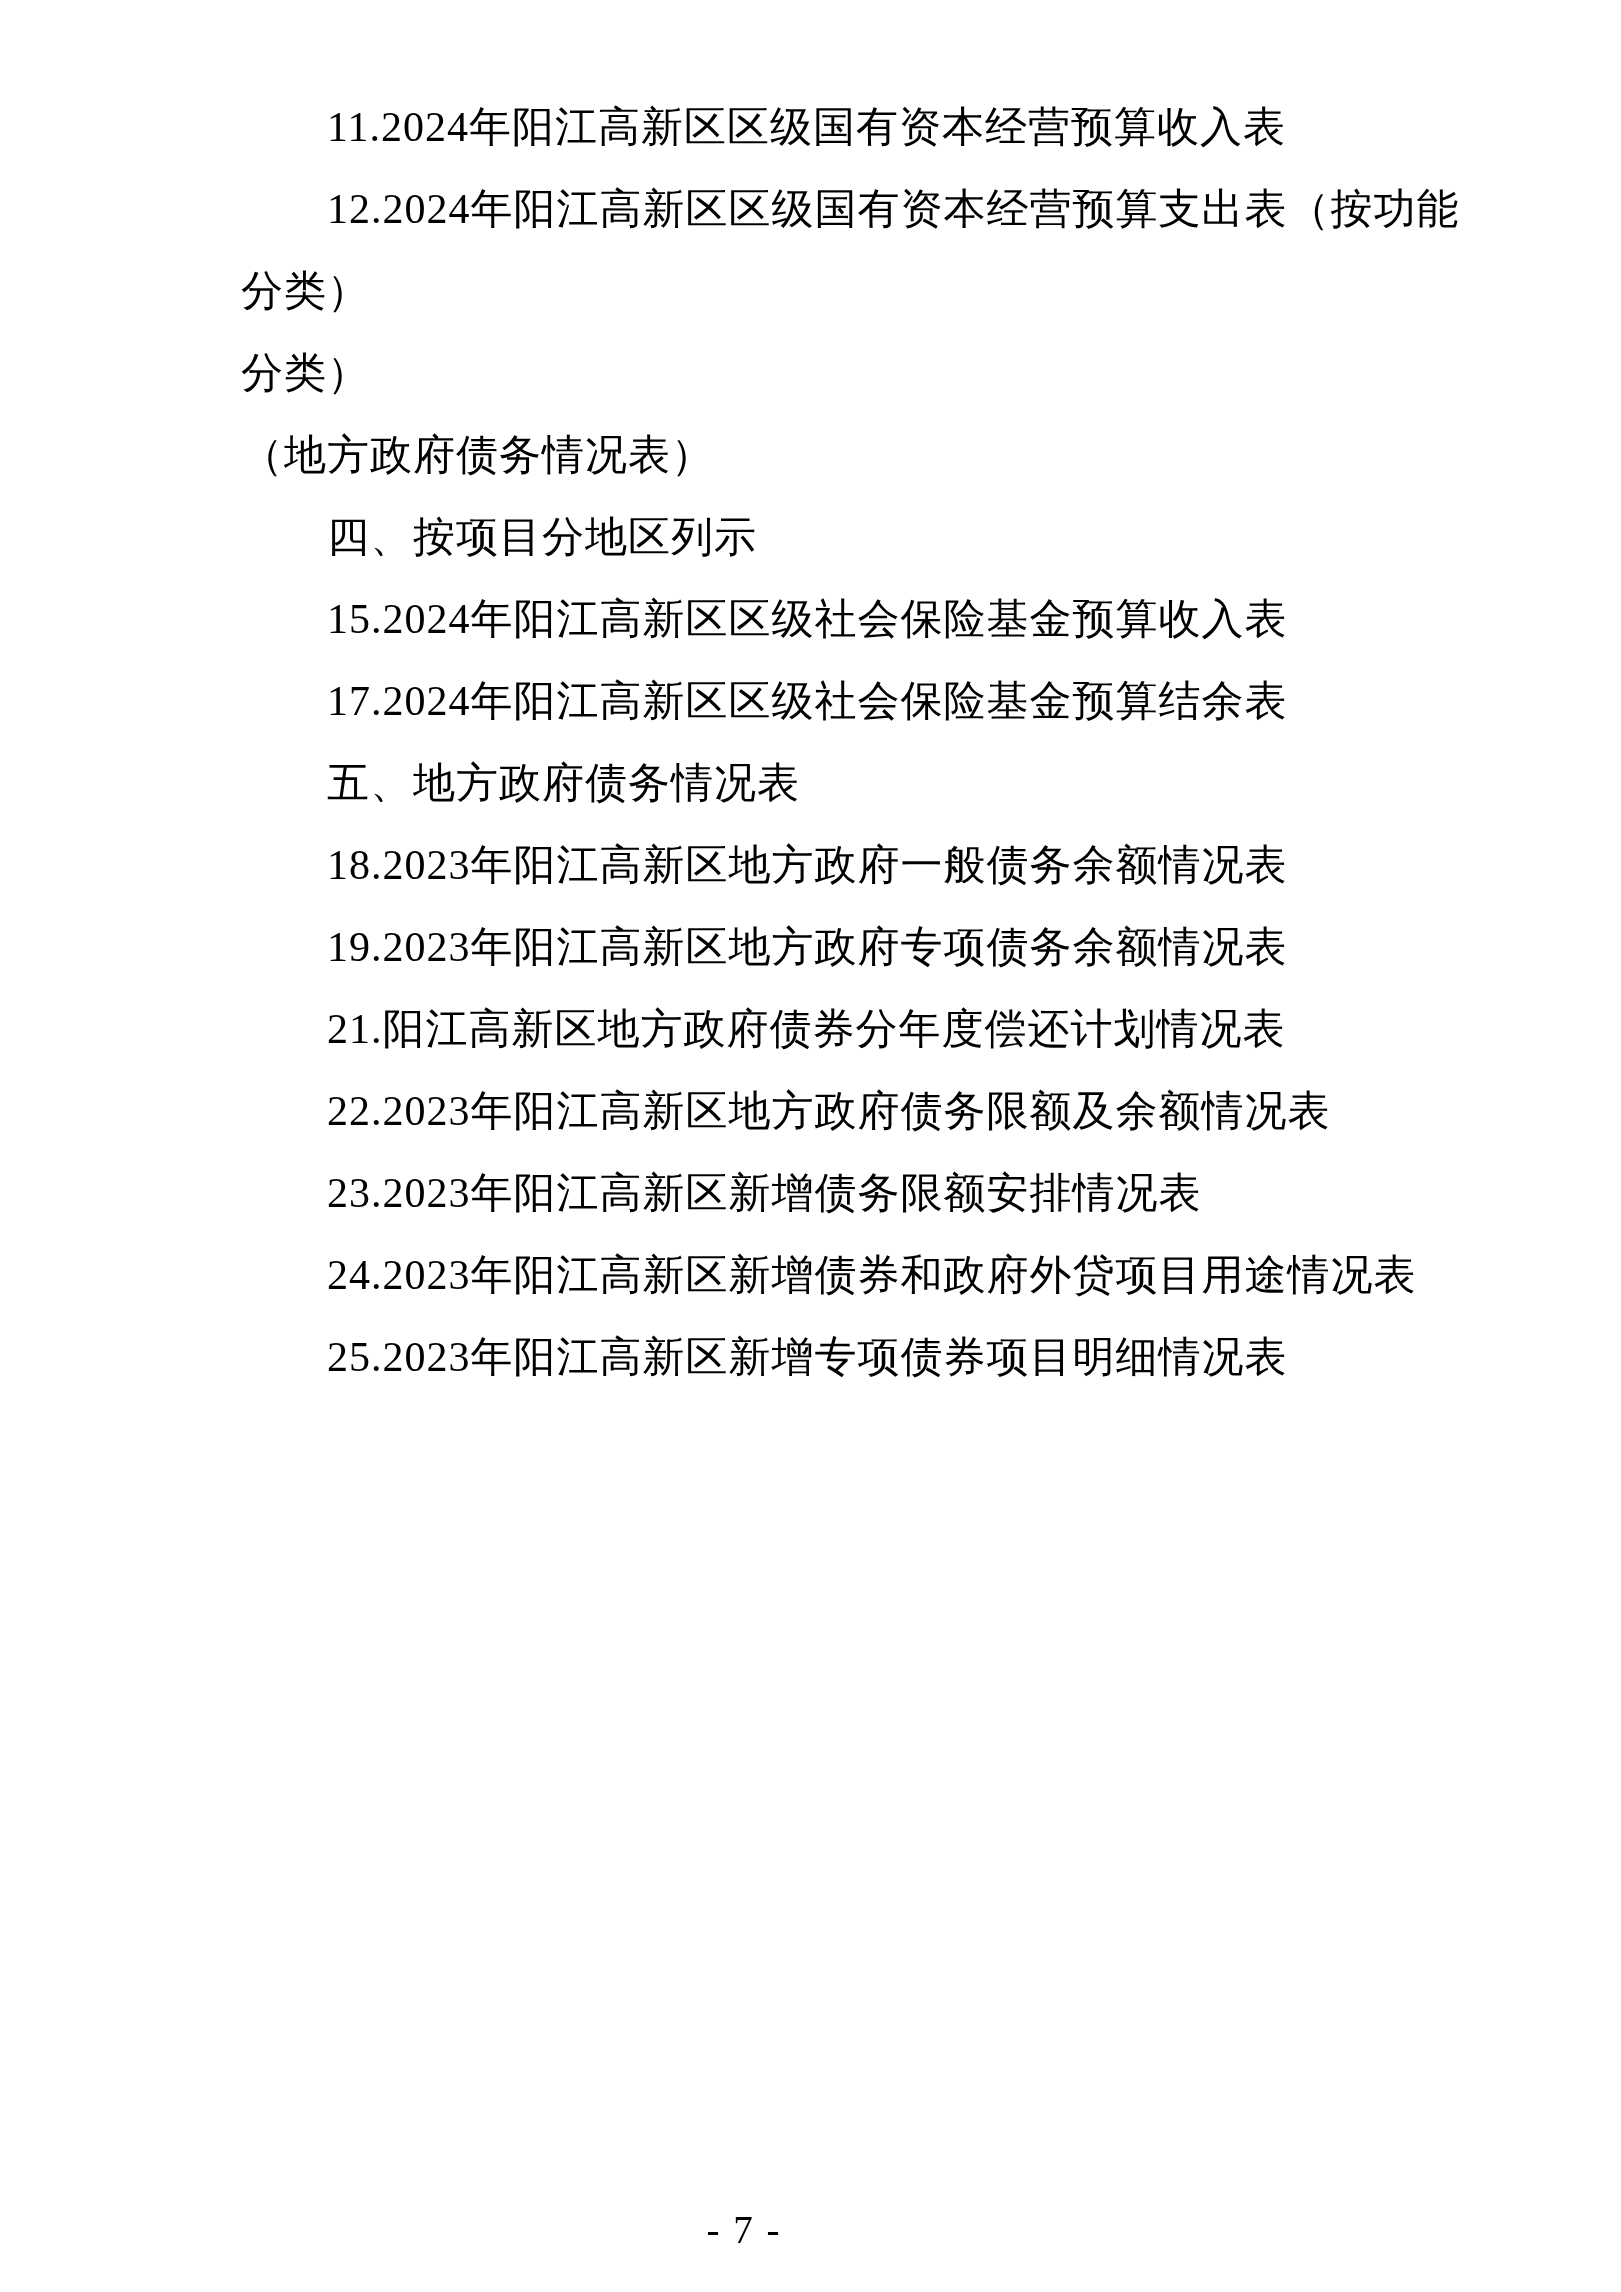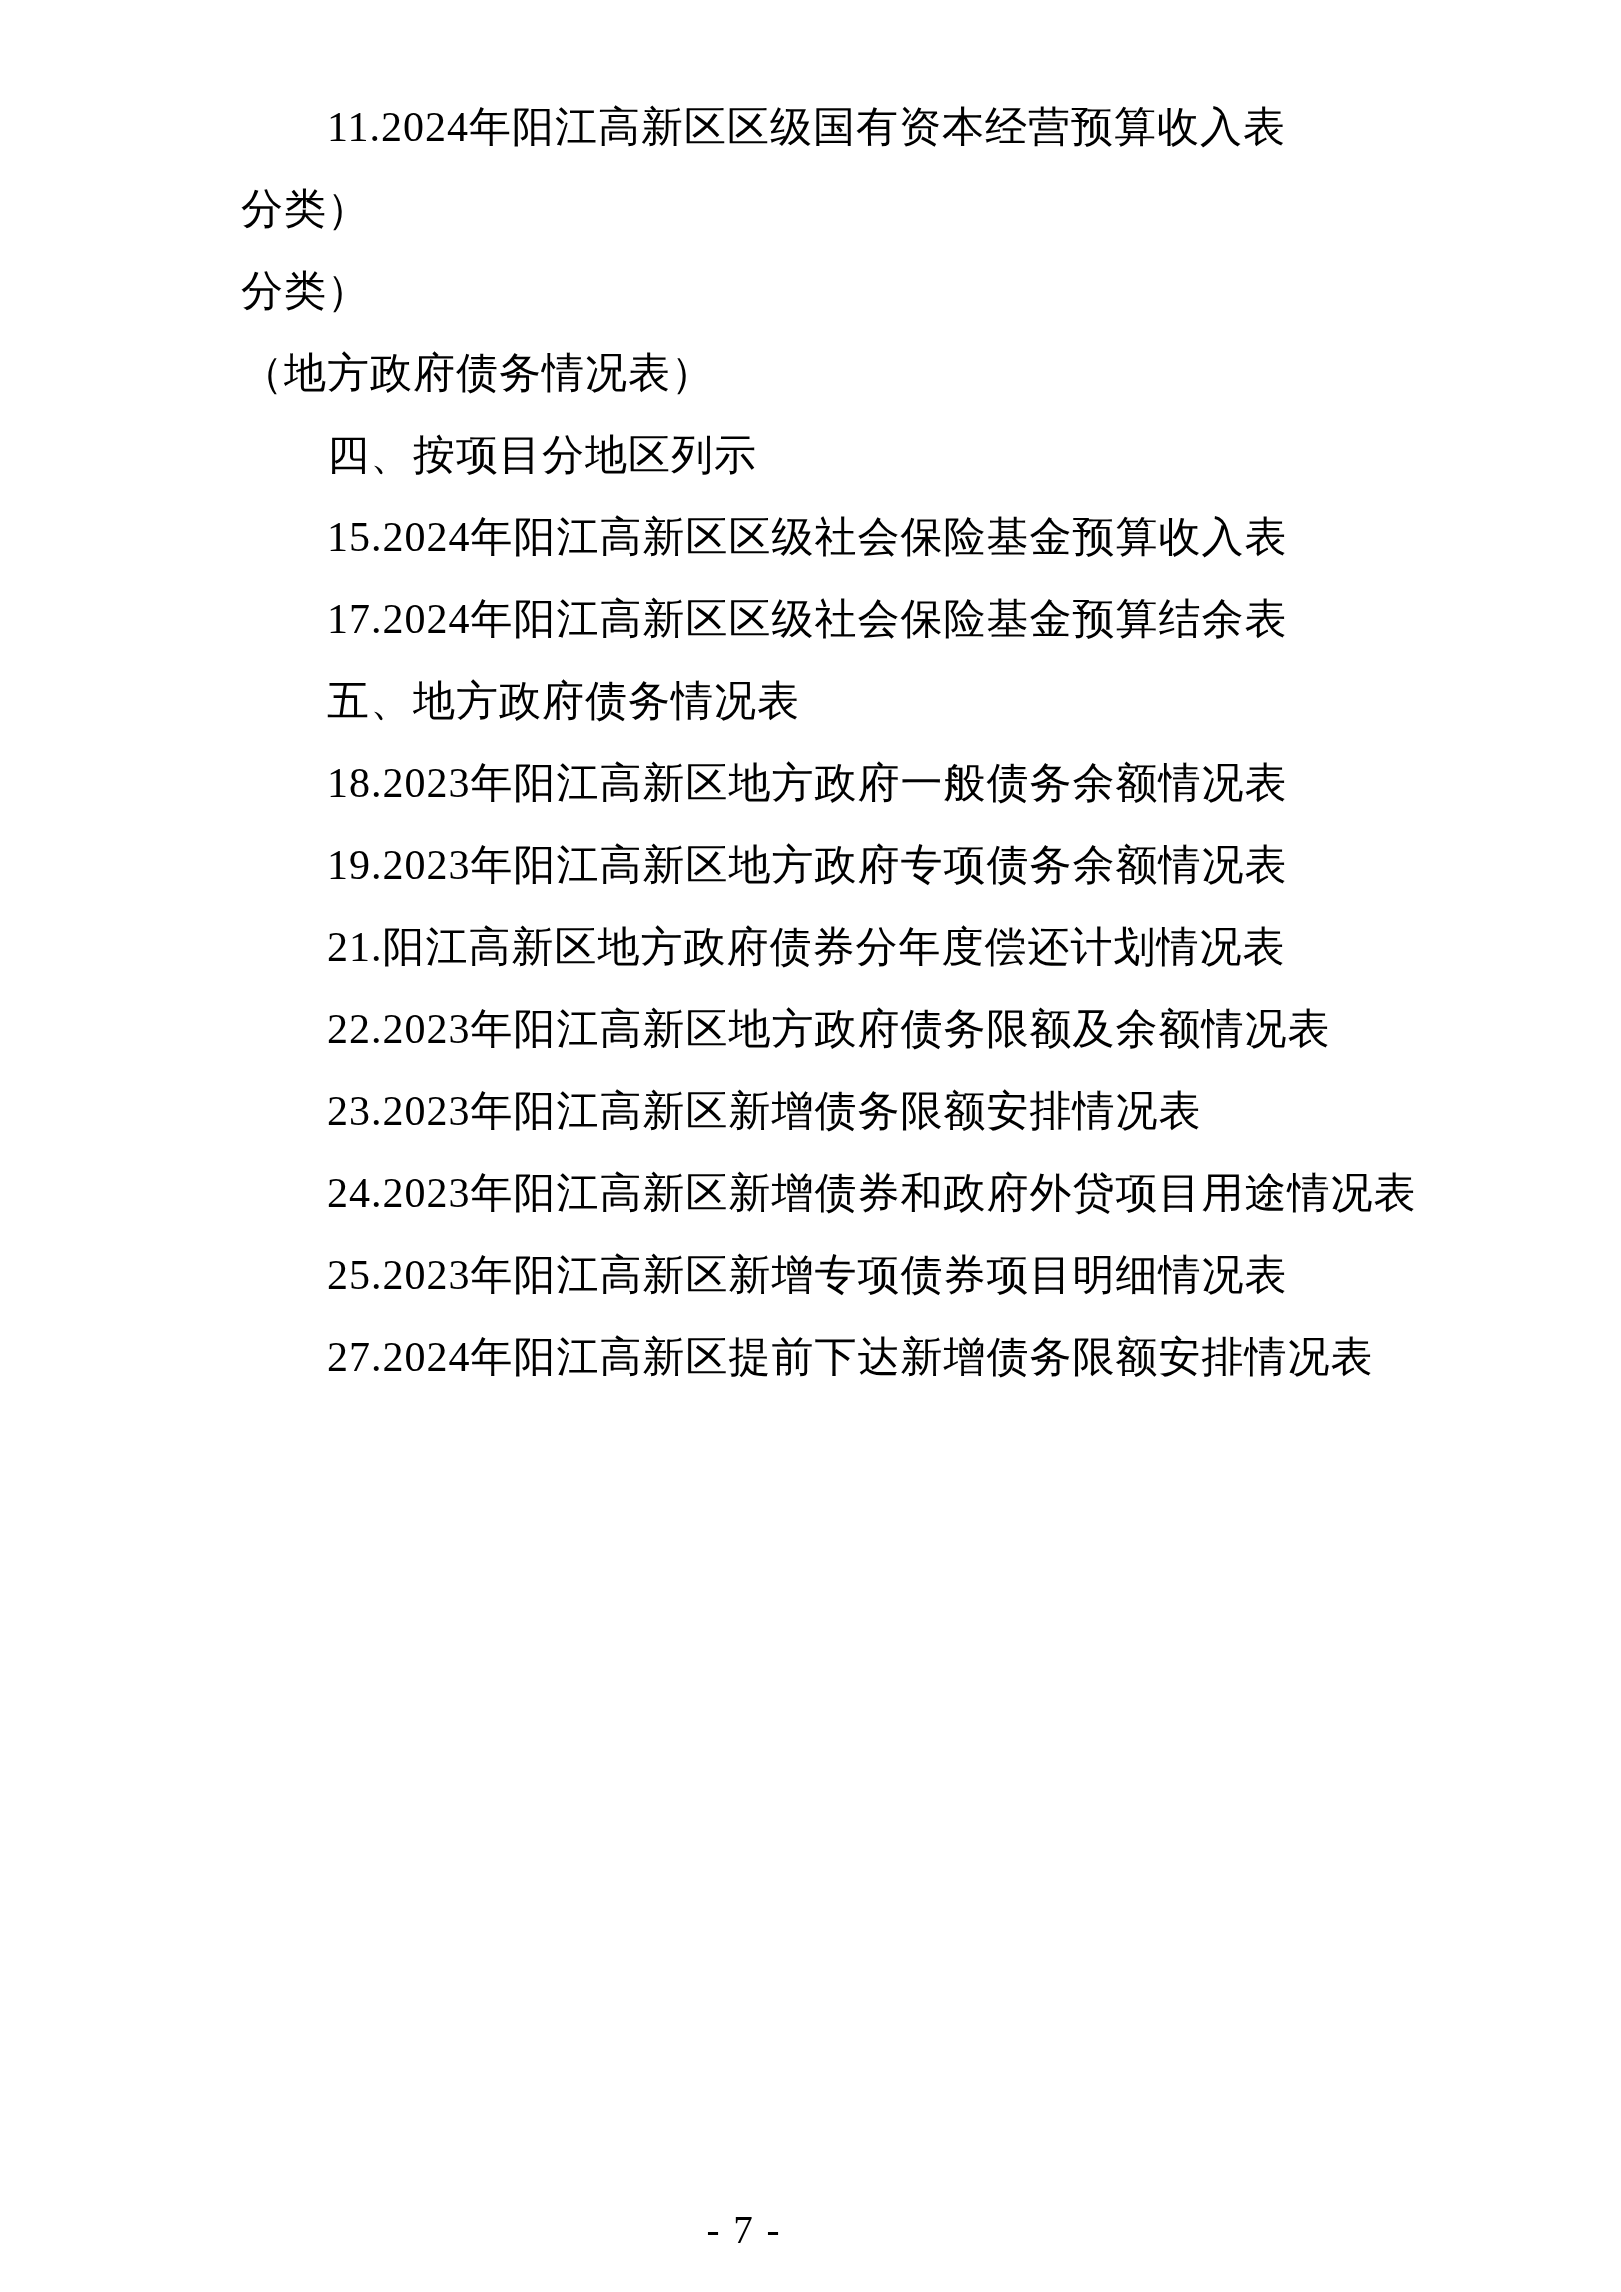--- a/index.html
+++ b/index.html
@@ -41,31 +41,31 @@
     font-size: 39px;
     letter-spacing: 2px;
   }
 </style>
 </head>
 <body>
 
 <div class="page">
   <div class="content">
     <div class="line ind">11.2024年阳江高新区区级国有资本经营预算收入表</div>
+    <div class="line ind">12.2024年阳江高新区区级国有资本经营预算支出表（按功能</div>
     <div class="line">分类）</div>
     <div class="line">分类）</div>
     <div class="line">（地方政府债务情况表）</div>
     <div class="line ind">四、按项目分地区列示</div>
     <div class="line ind">15.2024年阳江高新区区级社会保险基金预算收入表</div>
     <div class="line ind">17.2024年阳江高新区区级社会保险基金预算结余表</div>
     <div class="line ind">五、地方政府债务情况表</div>
     <div class="line ind">18.2023年阳江高新区地方政府一般债务余额情况表</div>
     <div class="line ind">19.2023年阳江高新区地方政府专项债务余额情况表</div>
     <div class="line ind">21.阳江高新区地方政府债券分年度偿还计划情况表</div>
     <div class="line ind">22.2023年阳江高新区地方政府债务限额及余额情况表</div>
     <div class="line ind">23.2023年阳江高新区新增债务限额安排情况表</div>
     <div class="line ind">24.2023年阳江高新区新增债券和政府外贷项目用途情况表</div>
     <div class="line ind">25.2023年阳江高新区新增专项债券项目明细情况表</div>
-    <div class="line ind">27.2024年阳江高新区提前下达新增债务限额安排情况表</div>
   </div>
   <div class="pageno">- 7 -</div>
 </div>
 
 
 </body></html>

